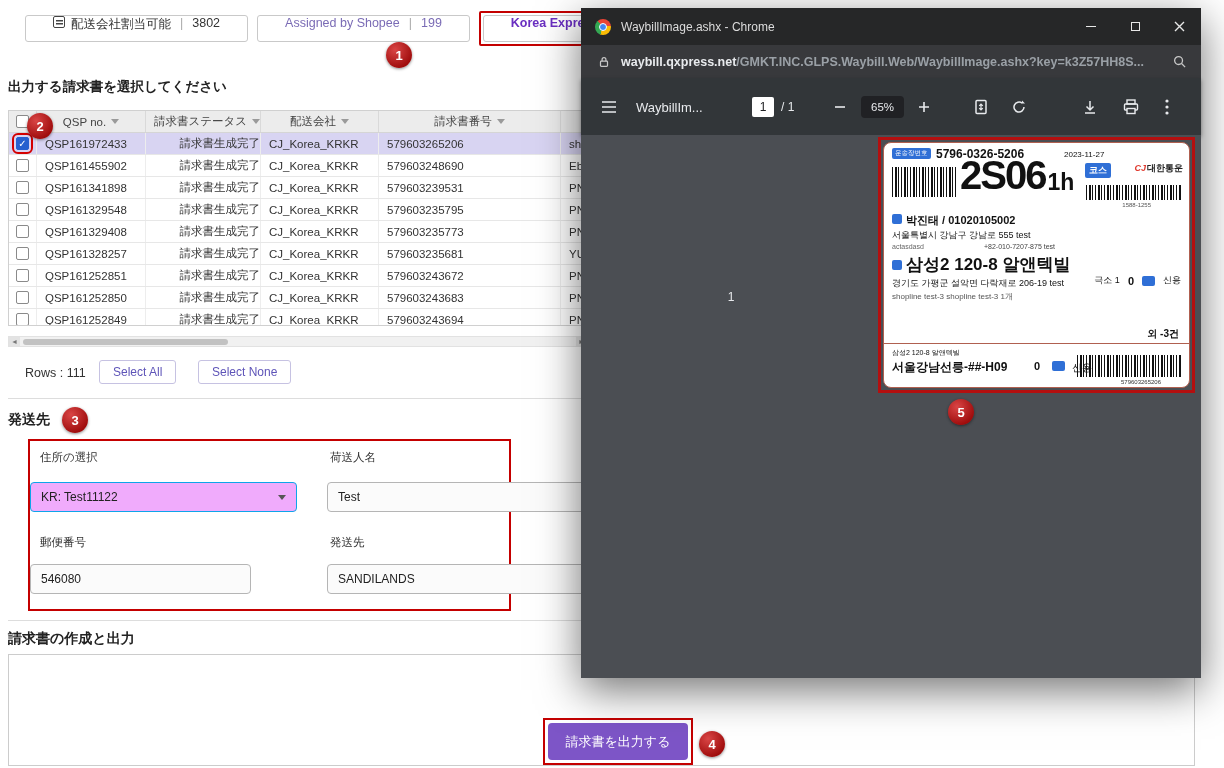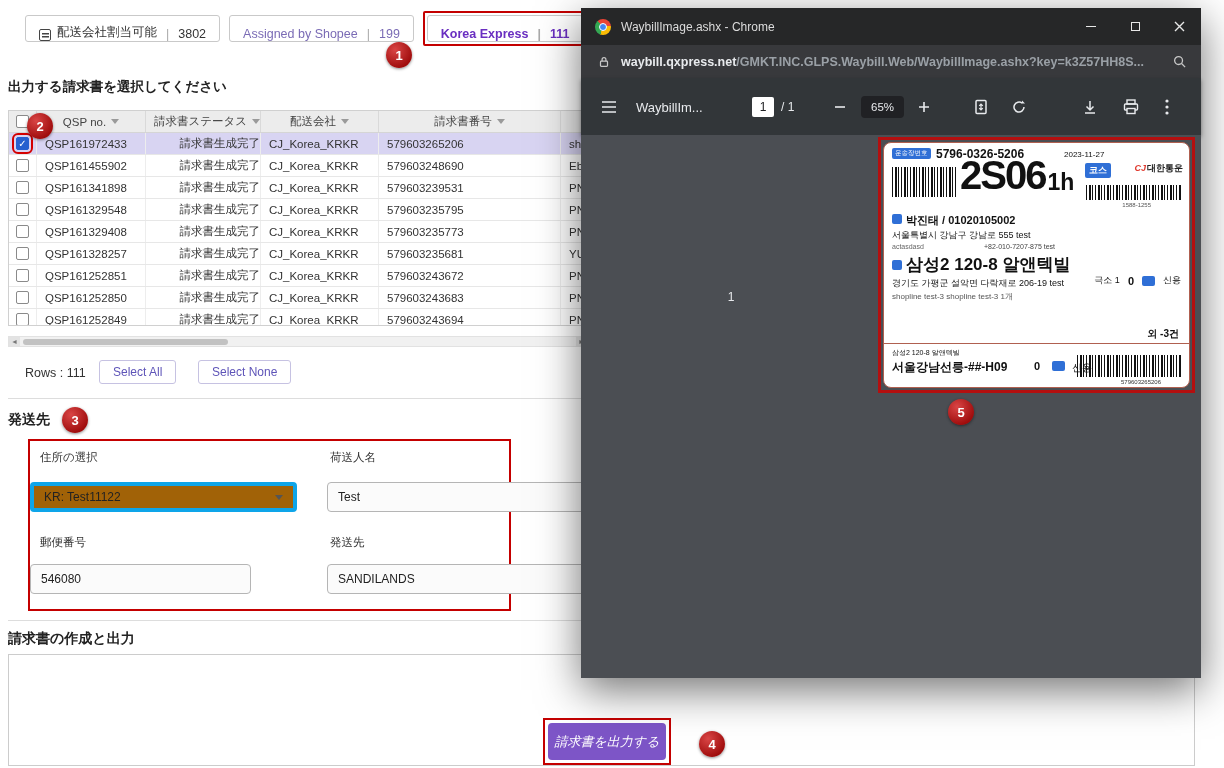--- a/index.html
+++ b/index.html
@@ -1,21 +1,21 @@
 <!DOCTYPE html>
 <html><head>
 <meta charset="utf-8">
 <style>
   * { margin:0; padding:0; box-sizing:border-box; }
   body { font-family:"Liberation Sans","DejaVu Sans",sans-serif; background:#888; }
   .screen { position:relative; width:1224px; height:768px; background:#fff; overflow:hidden; }
 
   
   .tabs { position:absolute; left:25px; top:11px; height:35px; display:flex; align-items:center; gap:9px; }
-  .tab { height:27px; padding:0 13px; display:flex; align-items:flex-end; gap:6px; background:#fff;
+  .tab { height:27px; padding:0 27px; display:flex; align-items:flex-start; gap:6px; background:#fff;
          border:1px solid #c9c9c9; border-radius:3px; font-size:12.5px; color:#7a6bb5; white-space:nowrap; cursor:pointer; }
   .tab .sep { color:#aaa; margin:0 3px; }
   .tab.dark { color:#333; }
   .tab.active { color:#6a2fc1; font-weight:bold; }
   .tab-ic { width:12px; height:12px; border:1.5px solid #444; border-radius:2px;
             background:linear-gradient(#444 0 0) 50% 35%/7px 1.5px no-repeat, linear-gradient(#444 0 0) 50% 70%/7px 1.5px no-repeat; }
   .redwrap { border:2px solid #c40000; padding:2px; border-radius:2px; }
 
   
   .h-title { position:absolute; font-size:13.5px; font-weight:bold; color:#222; }
@@ -48,31 +48,31 @@
   .hs-thumb { position:absolute; left:14px; top:1.5px; width:205px; height:6px; background:#c2c2c2; border-radius:3px; }
 
   
   .rows-label { position:absolute; left:25px; top:366px; font-size:12.5px; color:#333; }
   .sel-btn { position:absolute; top:360px; height:24px; padding:0 13px; background:#fff; border:1px solid #c6c2e2;
              border-radius:3px; color:#5e54b8; font-size:12px; display:flex; align-items:center; cursor:pointer; }
 
   
   .form-box { position:absolute; left:28px; top:439px; width:483px; height:172px; border:2px solid #c40000; }
   .f-label { position:absolute; font-size:11.5px; color:#333; }
-  .f-select { position:absolute; height:30px; background:#a16207; border:4px solid #0ea5e9; border-radius:4px;
+  .f-select { position:absolute; height:30px; background:#f0abfc; border:1px solid #0ea5e9; border-radius:4px;
               display:flex; align-items:center; padding:0 10px; font-size:12px; color:#222; cursor:pointer; }
   .f-select .chev { position:absolute; right:10px; width:0; height:0; border-left:4px solid transparent; border-right:4px solid transparent; border-top:5px solid #555; }
   .f-input { position:absolute; height:30px; background:#fbfbfb; border:1px solid #b5b5b5; border-radius:4px;
              padding:0 10px; font-size:12px; color:#222; font-family:inherit; }
 
   
   .out-box { position:absolute; left:8px; top:654px; width:1187px; height:112px; border:1px solid #ccc; background:#fff; }
   .btn-redwrap { position:absolute; left:543px; top:718px; border:2px solid #c40000; padding:3px; }
-  .out-btn { width:118px; height:37px; background:#7d55c7; color:#fff; border:none; border-radius:4px;
-             font-size:13px; font-family:inherit; cursor:pointer;font-style:italic; }
+  .out-btn { width:140px; height:37px; background:#7d55c7; color:#fff; border:none; border-radius:4px;
+             font-size:13px; font-family:inherit; cursor:pointer; }
 
   
   .popup { position:absolute; left:581px; top:8px; width:620px; height:670px; background:#4b4e53;
            box-shadow:0 12px 40px rgba(0,0,0,.55); z-index:10; }
   .p-title { position:absolute; left:0; top:0; width:100%; height:37px; background:#262728; display:flex; align-items:center; }
   .chrome-logo { position:relative; width:16px; height:16px; border-radius:50%; margin-left:14px;
                  background:conic-gradient(from -40deg,#ea4335 0 120deg,#fbbc05 0 240deg,#34a853 0 360deg); }
   .chrome-logo::after { content:""; position:absolute; inset:4px; border-radius:50%; background:#4285f4; border:1.5px solid #fff; }
   .p-title-text { margin-left:10px; font-size:12px; color:#dcdcdc; }
   .win-controls { position:absolute; right:0; top:0; height:37px; display:flex; }

